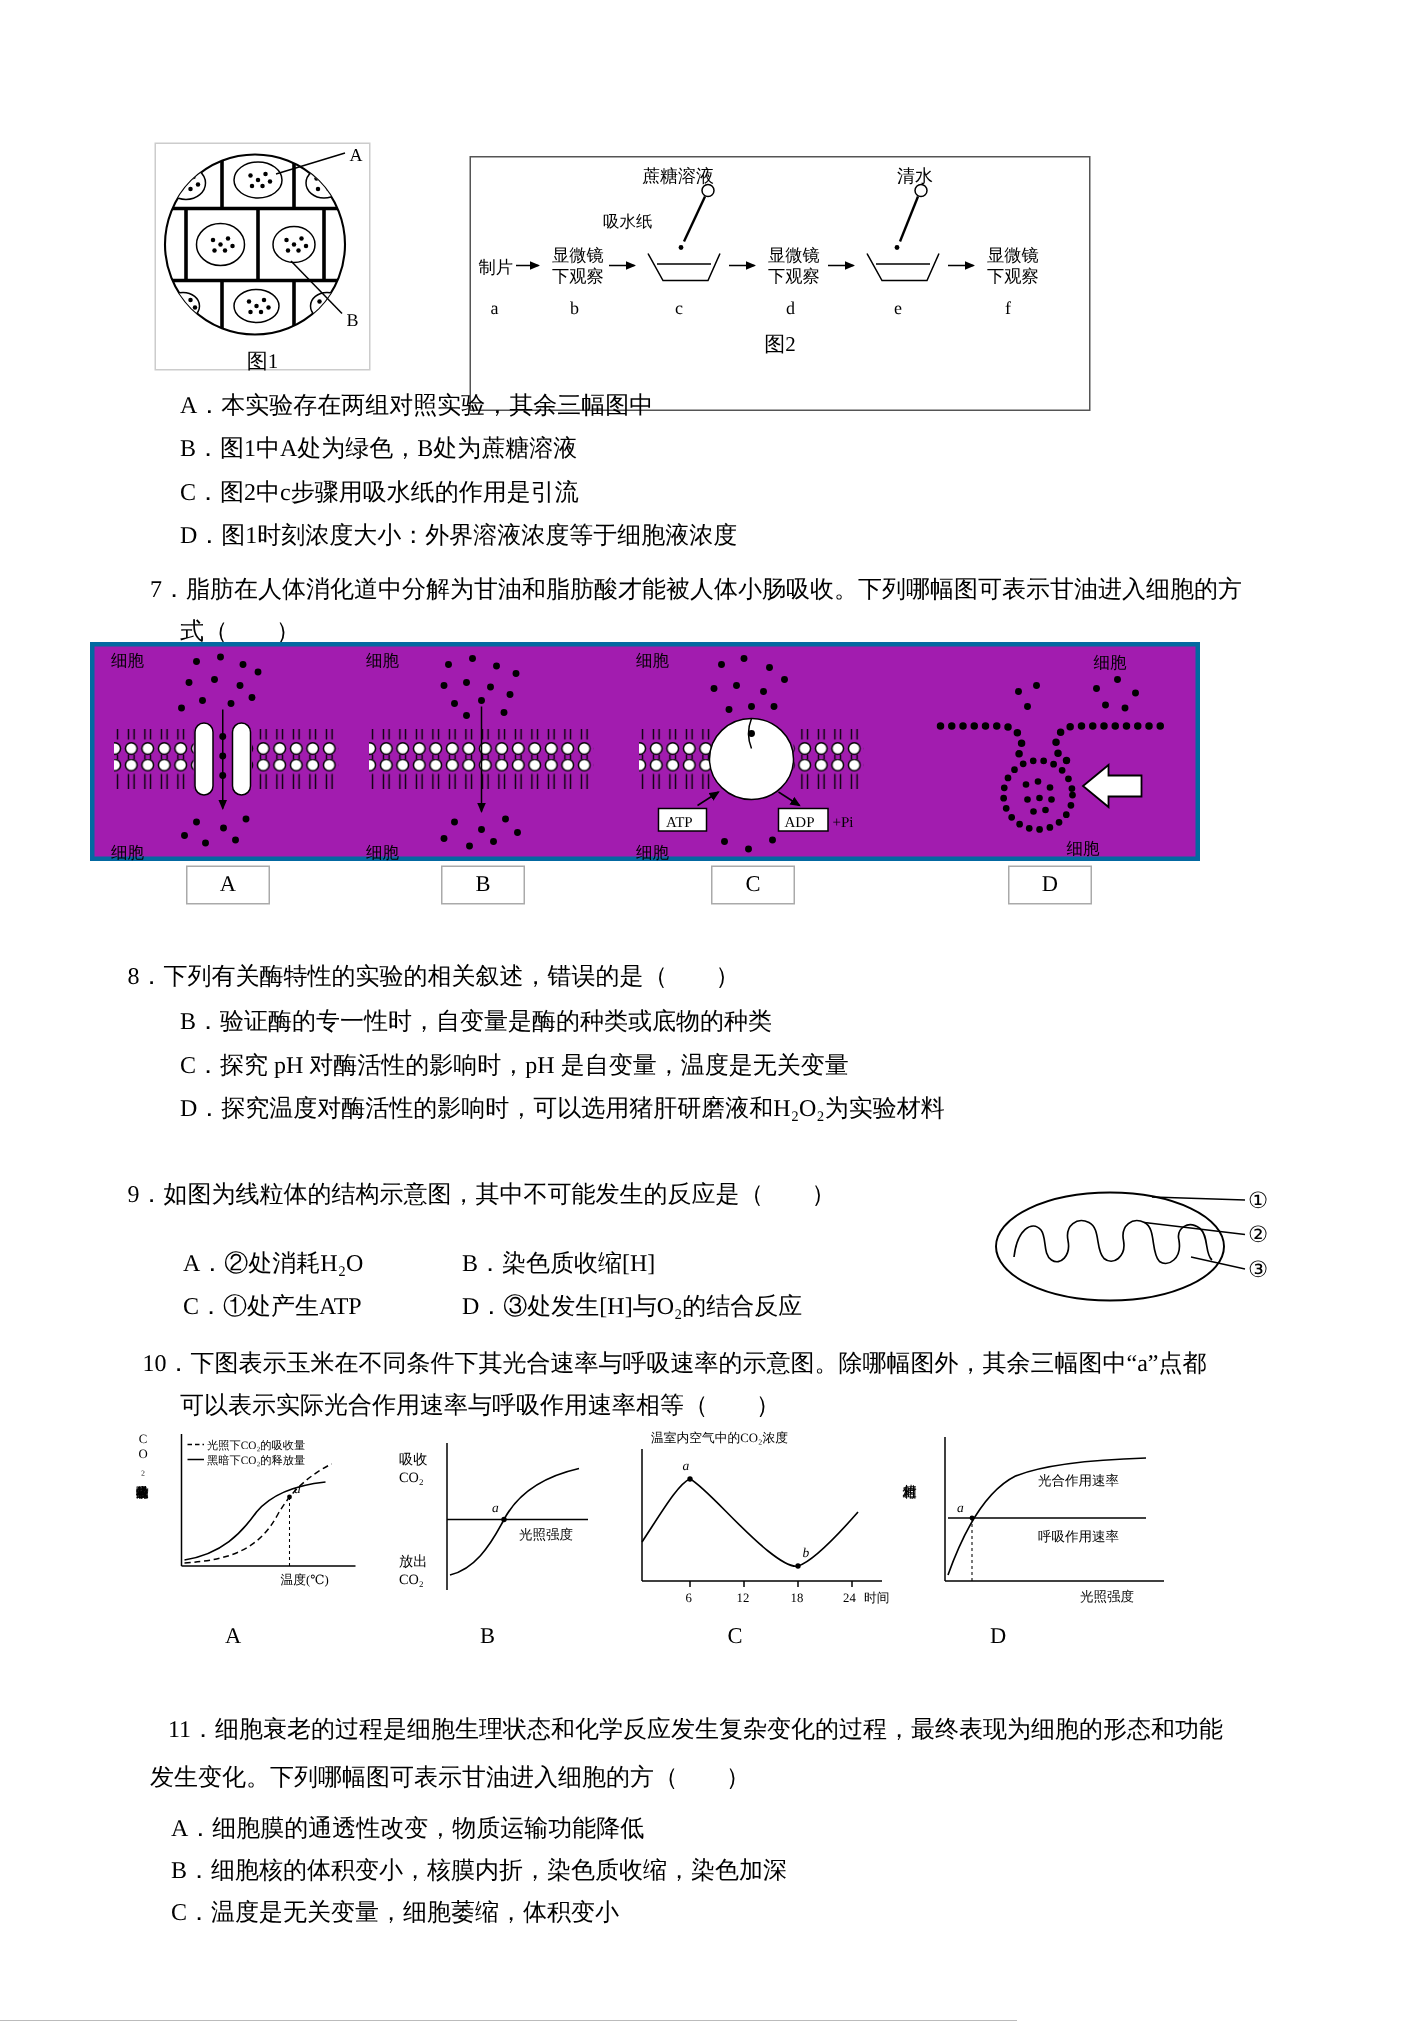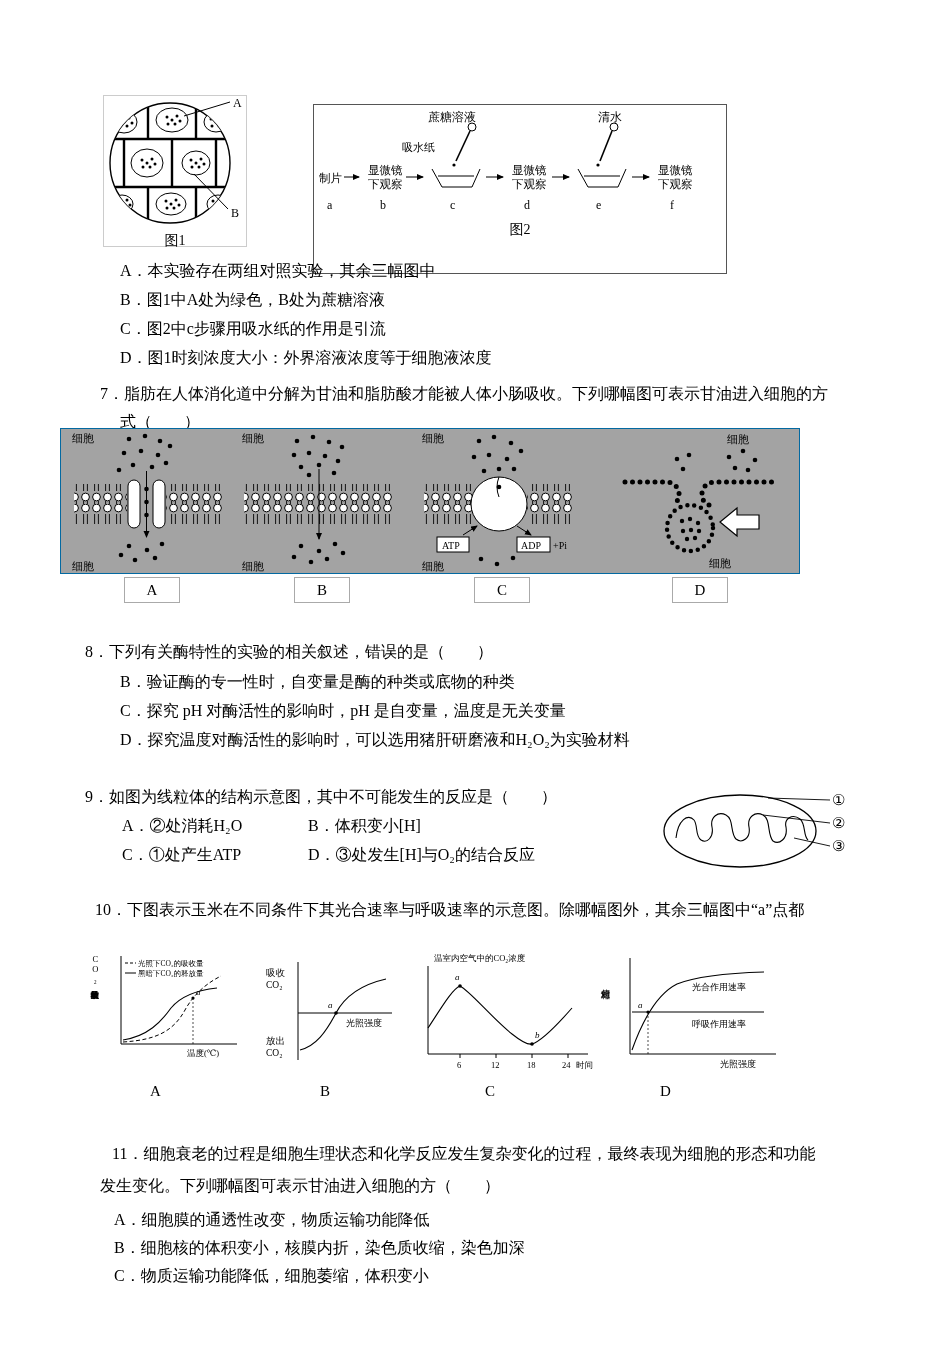--- a/index.html
+++ b/index.html
@@ -5,26 +5,26 @@
   * { margin:0; padding:0; box-sizing:border-box; }
   html,body { background:#888; }
   .page {
     position:relative; width:950px; height:1347px; margin:0 auto;
     background:#ffffff; color:#000;
     font-family:"Liberation Serif","DejaVu Serif",serif;
     font-size:16px; overflow:hidden;
   }
   .abs { position:absolute; }
   .txt { white-space:pre; line-height:28px; }
-  .opt { white-space:pre; line-height:29px; }
+  .opt { white-space:pre; line-height:29px;margin-top:17px; }
   .optlist div { white-space:pre; line-height:29px; }
   .figcap { text-align:center; font-size:14px; line-height:18px; }
   .fig1box { border:1px solid #cccccc; background:#fff; }
   .fig2box { border:1px solid #555555; background:#fff; }
-  .q7strip { border:1px solid #0369a1; background:#a3a3a3; }
+  .q7strip { border:3px solid #0369a1; background:#a21caf; }
   .q7lab { border:1px solid #aaaaaa; width:56px; height:26px; text-align:center;
            line-height:24px; font-size:15px; background:#fff; }
   .vlabel { writing-mode:vertical-rl; text-orientation:upright; font-size:8.5px; line-height:1.1; }
   .glabel { font-size:15px; }
   svg text { font-family:"Liberation Serif","DejaVu Serif",serif; fill:#000; }
 </style>
 </head>
 <body>
 
 <svg width="0" height="0" style="position:absolute" aria-hidden="true">
@@ -311,38 +311,39 @@
 
   <div class="abs txt" style="left:85px;top:638px">8．下列有关酶特性的实验的相关叙述，错误的是（　　）</div>
   <div class="abs optlist" style="left:120px;top:667px">
     <div>B．验证酶的专一性时，自变量是酶的种类或底物的种类</div>
     <div>C．探究 pH 对酶活性的影响时，pH 是自变量，温度是无关变量</div>
     <div>D．探究温度对酶活性的影响时，可以选用猪肝研磨液和H₂O₂为实验材料</div>
   </div>
 
   <div class="abs txt" style="left:85px;top:783px">9．如图为线粒体的结构示意图，其中不可能发生的反应是（　　）</div>
   <div class="abs opt" style="left:122px;top:811px">A．②处消耗H₂O</div>
-  <div class="abs opt" style="left:308px;top:811px">B．体积变小[H]</div>
+  <div class="abs opt" style="left:308px;top:811px">B．染色质收缩[H]</div>
   <div class="abs opt" style="left:122px;top:840px">C．①处产生ATP</div>
   <div class="abs opt" style="left:308px;top:840px">D．③处发生[H]与O₂的结合反应</div>
 
   <svg class="abs" style="left:660px;top:786px" width="200" height="92" viewBox="0 0 200 92">
     <ellipse cx="80" cy="45" rx="76" ry="36" fill="none" stroke="#000" stroke-width="1.3"></ellipse>
     <path d="M16,52 C18,34 28,27 34,34 C38,39 35,50 41,54 C47,58 54,51 52,41 C50,31 58,25 66,29 C74,33 70,47 76,53 C82,58 91,52 89,41 C87,31 95,25 103,29 C111,33 107,49 113,55 C119,59 128,53 126,41 C124,33 132,27 140,33 C146,38 143,50 148,54" fill="none" stroke="#000" stroke-width="1.1"></path>
     <g stroke="#000" stroke-width="0.9">
       <line x1="108" y1="12" x2="170" y2="14"></line>
       <line x1="103" y1="29" x2="170" y2="37"></line>
       <line x1="134" y1="52" x2="170" y2="60"></line>
     </g>
     <text x="172" y="19" font-size="15">①</text>
     <text x="172" y="42" font-size="15">②</text>
     <text x="172" y="65" font-size="15">③</text>
   </svg>
 
   <div class="abs txt" style="left:95px;top:896px">10．下图表示玉米在不同条件下其光合速率与呼吸速率的示意图。除哪幅图外，其余三幅图中“a”点都</div>
+  <div class="abs txt" style="left:120px;top:924px">可以表示实际光合作用速率与呼吸作用速率相等（　　）</div>
 
   <div class="abs" style="left:90px;top:950px;width:152px;height:132px">
     <div class="vlabel abs" style="left:0;top:4px;height:102px">CO₂的吸收量与释放量</div>
     <svg class="abs" style="left:13px;top:0" width="139" height="132" viewBox="0 0 139 132">
       <line x1="18" y1="6" x2="18" y2="94" stroke="#000"></line>
       <line x1="18" y1="94" x2="134" y2="94" stroke="#000"></line>
       <line x1="22" y1="13" x2="33" y2="13" stroke="#000" stroke-dasharray="3 2"></line>
       <text x="35" y="16" font-size="7.5">光照下CO₂的吸收量</text>
       <line x1="22" y1="23" x2="33" y2="23" stroke="#000"></line>
       <text x="35" y="26" font-size="7.5">黑暗下CO₂的释放量</text>
@@ -413,16 +414,16 @@
   <div class="abs glabel" style="left:150px;top:1083px">A</div>
   <div class="abs glabel" style="left:320px;top:1083px">B</div>
   <div class="abs glabel" style="left:485px;top:1083px">C</div>
   <div class="abs glabel" style="left:660px;top:1083px">D</div>
 
   <div class="abs txt" style="left:112px;top:1140px">11．细胞衰老的过程是细胞生理状态和化学反应发生复杂变化的过程，最终表现为细胞的形态和功能</div>
   <div class="abs txt" style="left:100px;top:1172px">发生变化。下列哪幅图可表示甘油进入细胞的方（　　）</div>
   <div class="abs optlist" style="left:114px;top:1206px;line-height:28px">
     <div style="line-height:28px">A．细胞膜的通透性改变，物质运输功能降低</div>
     <div style="line-height:28px">B．细胞核的体积变小，核膜内折，染色质收缩，染色加深</div>
-    <div style="line-height:28px">C．物质运输功能降低，细胞萎缩，体积变小</div>
+    <div style="line-height:28px">C．温度是无关变量，细胞萎缩，体积变小</div>
   </div>
 
 </div>
 
 </body></html>

